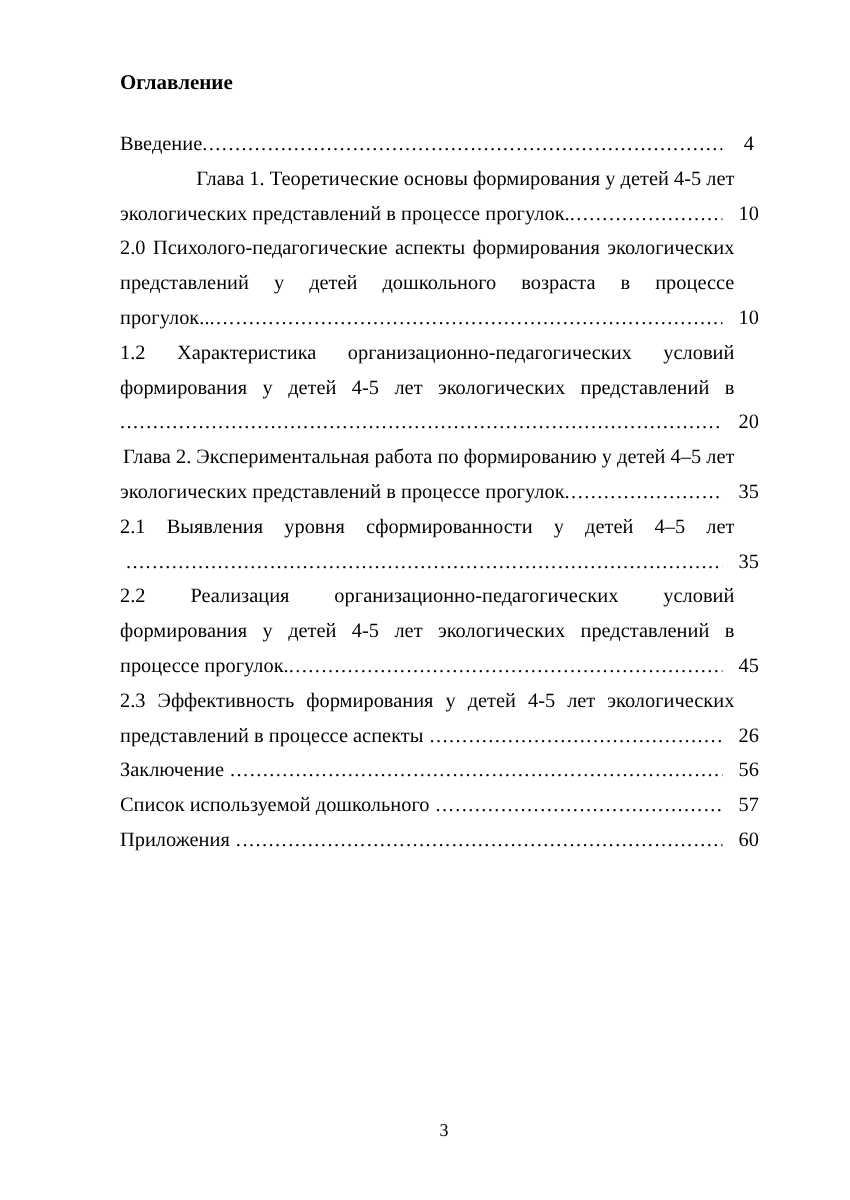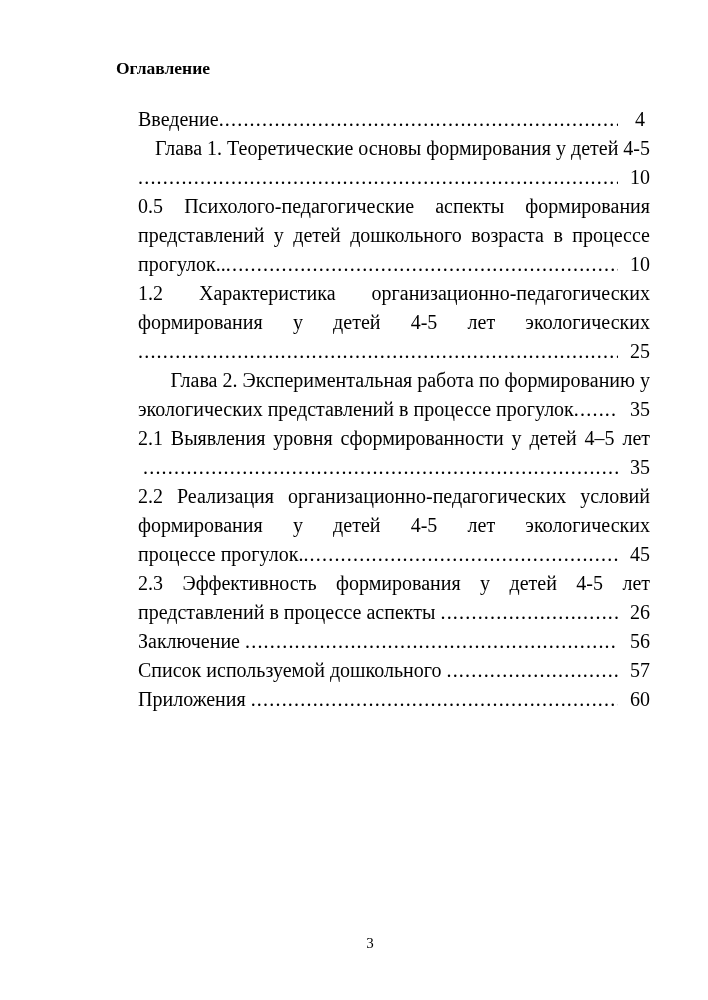--- a/index.html
+++ b/index.html
@@ -6,36 +6,35 @@
   body{
     width:708px;height:1000px;
     background:#ffffff;
     position:relative;
     font-family:"Liberation Serif","DejaVu Serif",serif;
     color:#000000;
     overflow:hidden;
   }
   .content{
     position:absolute;
-    left:116px;top:0;
+    left:100px;top:0;
     width:540px;
   }
   .toc-title{
     margin-top:56px;
     font-size:17.5px;
     font-weight:bold;
     line-height:24px;
   }
   .entries{margin-top:25px;}
   .row{
-    font-size:20px;
+    font-size:17px;
     line-height:29px;
     height:29px;
     overflow:hidden;
-    margin-left:22px;
   }
   .row.end{display:flex;}
   .end .txt{flex:0 0 auto;white-space:nowrap;}
   .end .dots{
     flex:1 1 auto;
     min-width:0;
     overflow:hidden;
     white-space:nowrap;
     letter-spacing:1.2px;
   }
@@ -66,35 +65,36 @@
 <div class="content">
   <div class="toc-title">Оглавление</div>
   <div class="entries" id="entries">
       <div class="row end">
         <span class="txt">Введение</span>
         <span class="dots">........................................................................................................................................................................</span>
         <span class="pg">4</span>
       </div>
       <div class="row plain">Глава 1. Теоретические основы формирования у детей 4-5 лет</div>
       <div class="row end">
+        <span class="txt">экологических представлений в процессе прогулок.</span>
         <span class="dots">........................................................................................................................................................................</span>
         <span class="pg">10</span>
       </div>
-      <div class="row justify">0.5 Психолого-педагогические аспекты формирования экологических</div>
+      <div class="row justify">2.0 Психолого-педагогические аспекты формирования экологических</div>
       <div class="row justify">представлений у детей дошкольного возраста в процессе</div>
       <div class="row end">
         <span class="txt">прогулок..</span>
         <span class="dots">........................................................................................................................................................................</span>
         <span class="pg">10</span>
       </div>
       <div class="row justify">1.2 Характеристика организационно-педагогических условий</div>
       <div class="row justify">формирования у детей 4-5 лет экологических представлений в</div>
       <div class="row end">
         <span class="dots">........................................................................................................................................................................</span>
-        <span class="pg">25</span>
+        <span class="pg">20</span>
       </div>
       <div class="row plain">Глава 2. Экспериментальная работа по формированию у детей 4–5 лет</div>
       <div class="row end">
         <span class="txt">экологических представлений в процессе прогулок</span>
         <span class="dots">........................................................................................................................................................................</span>
         <span class="pg">35</span>
       </div>
       <div class="row justify">2.1 Выявления уровня сформированности у детей 4–5 лет</div>
       <div class="row end">
         <span class="dots gap">........................................................................................................................................................................</span>

